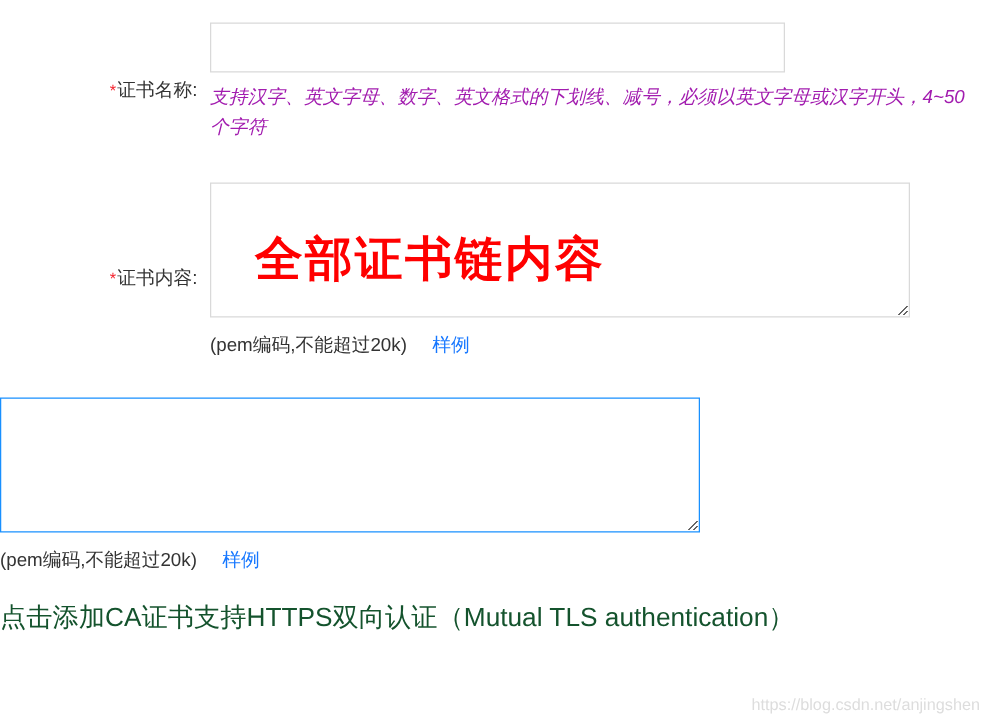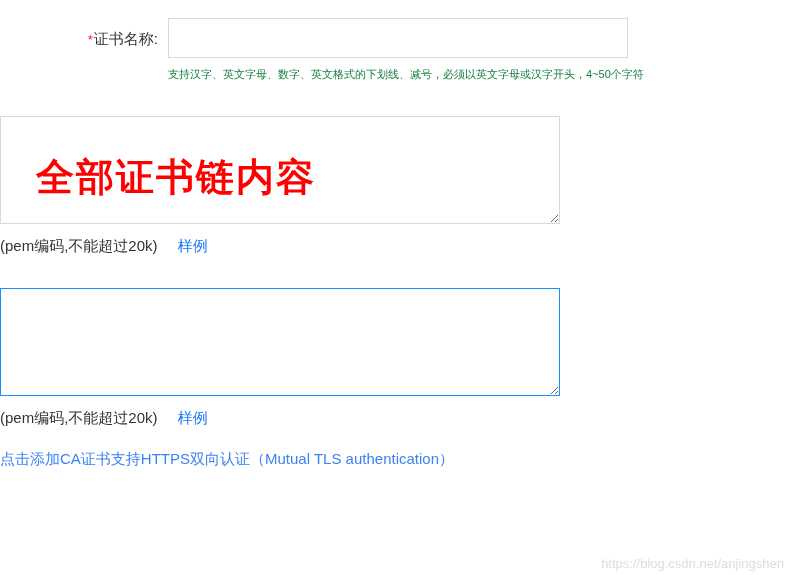--- a/index.html
+++ b/index.html
@@ -14,21 +14,21 @@
       background: #fff;
       width: 796px;
       height: 575px;
       padding: 18px 0 0 0;
       position: relative;
       overflow: hidden;
     }
     .form-row {
       display: flex;
       margin-bottom: 6px;
-      align-items: flex-start;
+      align-items: center;
     }
     .label-col {
       width: 168px;
       text-align: right;
       padding-right: 10px;
       padding-top: 12px;
       flex-shrink: 0;
     }
     .required-mark {
       color: #f5222d;
@@ -59,40 +59,41 @@
       background: #fff;
       padding: 8px 10px;
       font-size: 14px;
       font-family: inherit;
       resize: both;
     }
     .textarea-focused {
       border: 1px solid #1890ff;
     }
     .hint-text {
-      color: #15803d;
-      font-size: 11px;
+      color: #a21caf;
+      font-size: 15px;
       margin-top: 8px;
       line-height: 1.6;
       max-width: 620px;
+      font-style: italic;
     }
     .hint-row {
       color: #333;
       font-size: 15px;
       margin-top: 10px;
     }
     .link-text {
       color: #1677ff;
       cursor: pointer;
       margin-left: 16px;
     }
     .ca-link-row {
       margin-top: 22px;
-      color: #3b82f6;
-      font-size: 15px;
+      color: #14532d;
+      font-size: 21px;
       cursor: pointer;
     }
     .textarea-wrap {
       position: relative;
       width: 528px;
     }
     .overlay-text {
       position: absolute;
       top: 36px;
       left: 36px;
@@ -125,20 +126,23 @@
   </div>
   <div class="input-col">
     <input type="text" class="text-input" value="" style="">
     <div class="hint-text">支持汉字、英文字母、数字、英文格式的下划线、减号，必须以英文字母或汉字开头，4~50个字符</div>
   </div>
 </div>
 
 <div class="section-gap"></div>
 
 <div class="form-row">
+  <div class="label-col">
+    <span class="required-mark">*</span><span class="label-text">证书内容:</span>
+  </div>
   <div class="input-col">
     <div class="textarea-wrap">
       <textarea class="textarea-input" value="" style=""></textarea>
       <div class="overlay-text">全部证书链内容</div>
     </div>
     <div class="hint-row">
       <span>(pem编码,不能超过20k) </span><span class="link-text">样例</span>
     </div>
   </div>
 </div>

